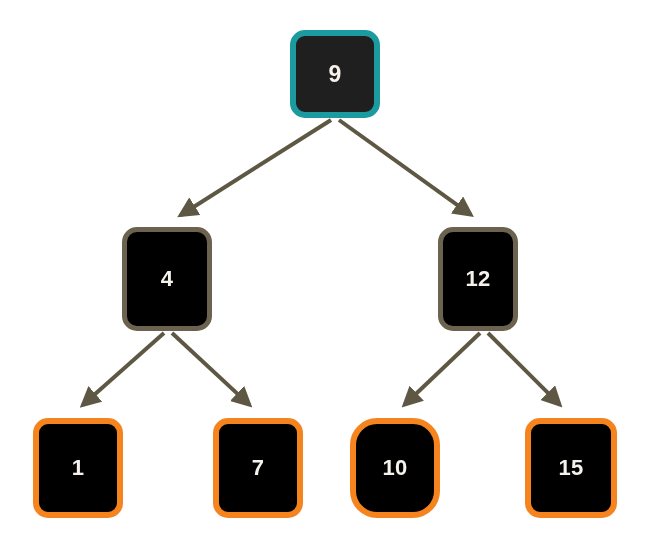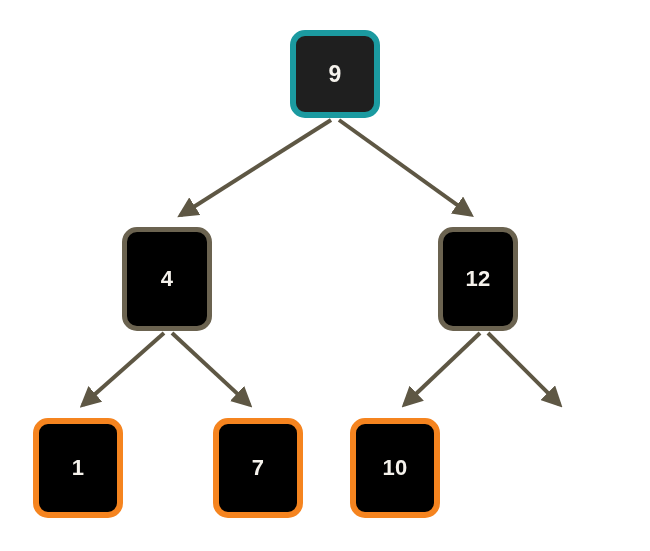--- a/index.html
+++ b/index.html
@@ -81,18 +81,21 @@
       </div>
       <div class="tree-node" style="left: 438px; top: 227px; width: 80px; height: 104px; border-color: rgb(107, 99, 80); border-width: 5px; background: rgb(0, 0, 0);">
         <span class="node-label" style="font-size: 22px; color: rgb(245, 242, 236);">12</span>
       </div>
       <div class="tree-node" style="left: 33px; top: 418px; width: 90px; height: 100px; border-color: rgb(245, 132, 31); border-width: 6px; background: rgb(0, 0, 0);">
         <span class="node-label" style="font-size: 22px; color: rgb(245, 242, 236);">1</span>
       </div>
       <div class="tree-node" style="left: 213px; top: 418px; width: 90px; height: 100px; border-color: rgb(245, 132, 31); border-width: 6px; background: rgb(0, 0, 0);">
         <span class="node-label" style="font-size: 22px; color: rgb(245, 242, 236);">7</span>
       </div>
-      <div class="tree-node" style="left: 350px; top: 418px; width: 90px; height: 100px; border-color: rgb(245, 132, 31); border-width: 6px; background: rgb(0, 0, 0);">
+      <div class="tree-node" style="left: 350px; top: 418px; width: 90px; height: 100px; border-color: rgb(245, 132, 31); border-width: 6px; background: rgb(0, 0, 0); border-radius: 27px;">
         <span class="node-label" style="font-size: 22px; color: rgb(245, 242, 236);">10</span>
+      </div>
+      <div class="tree-node" style="left: 525px; top: 418px; width: 92px; height: 100px; border-color: rgb(245, 132, 31); border-width: 6px; background: rgb(0, 0, 0);">
+        <span class="node-label" style="font-size: 22px; color: rgb(245, 242, 236);">15</span>
       </div>
     </div>
 
 </div>
 
 </body></html>

